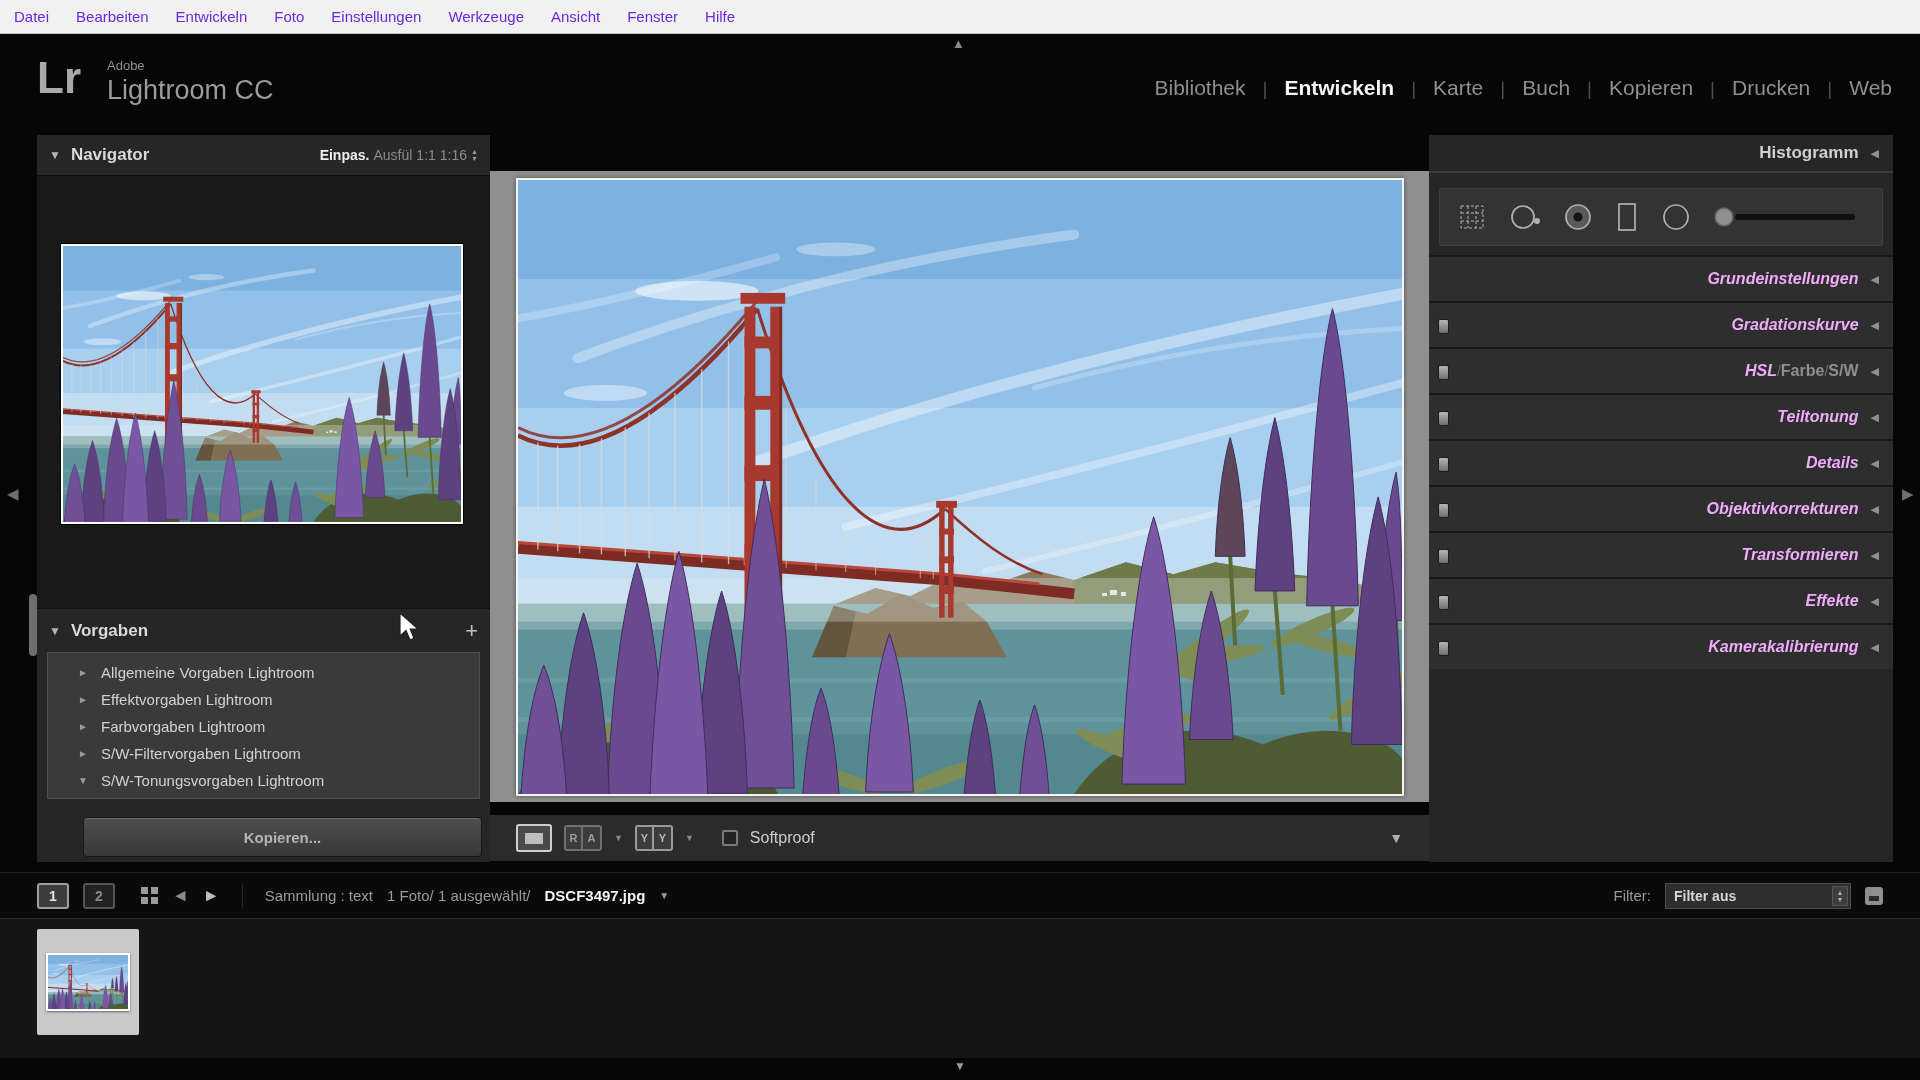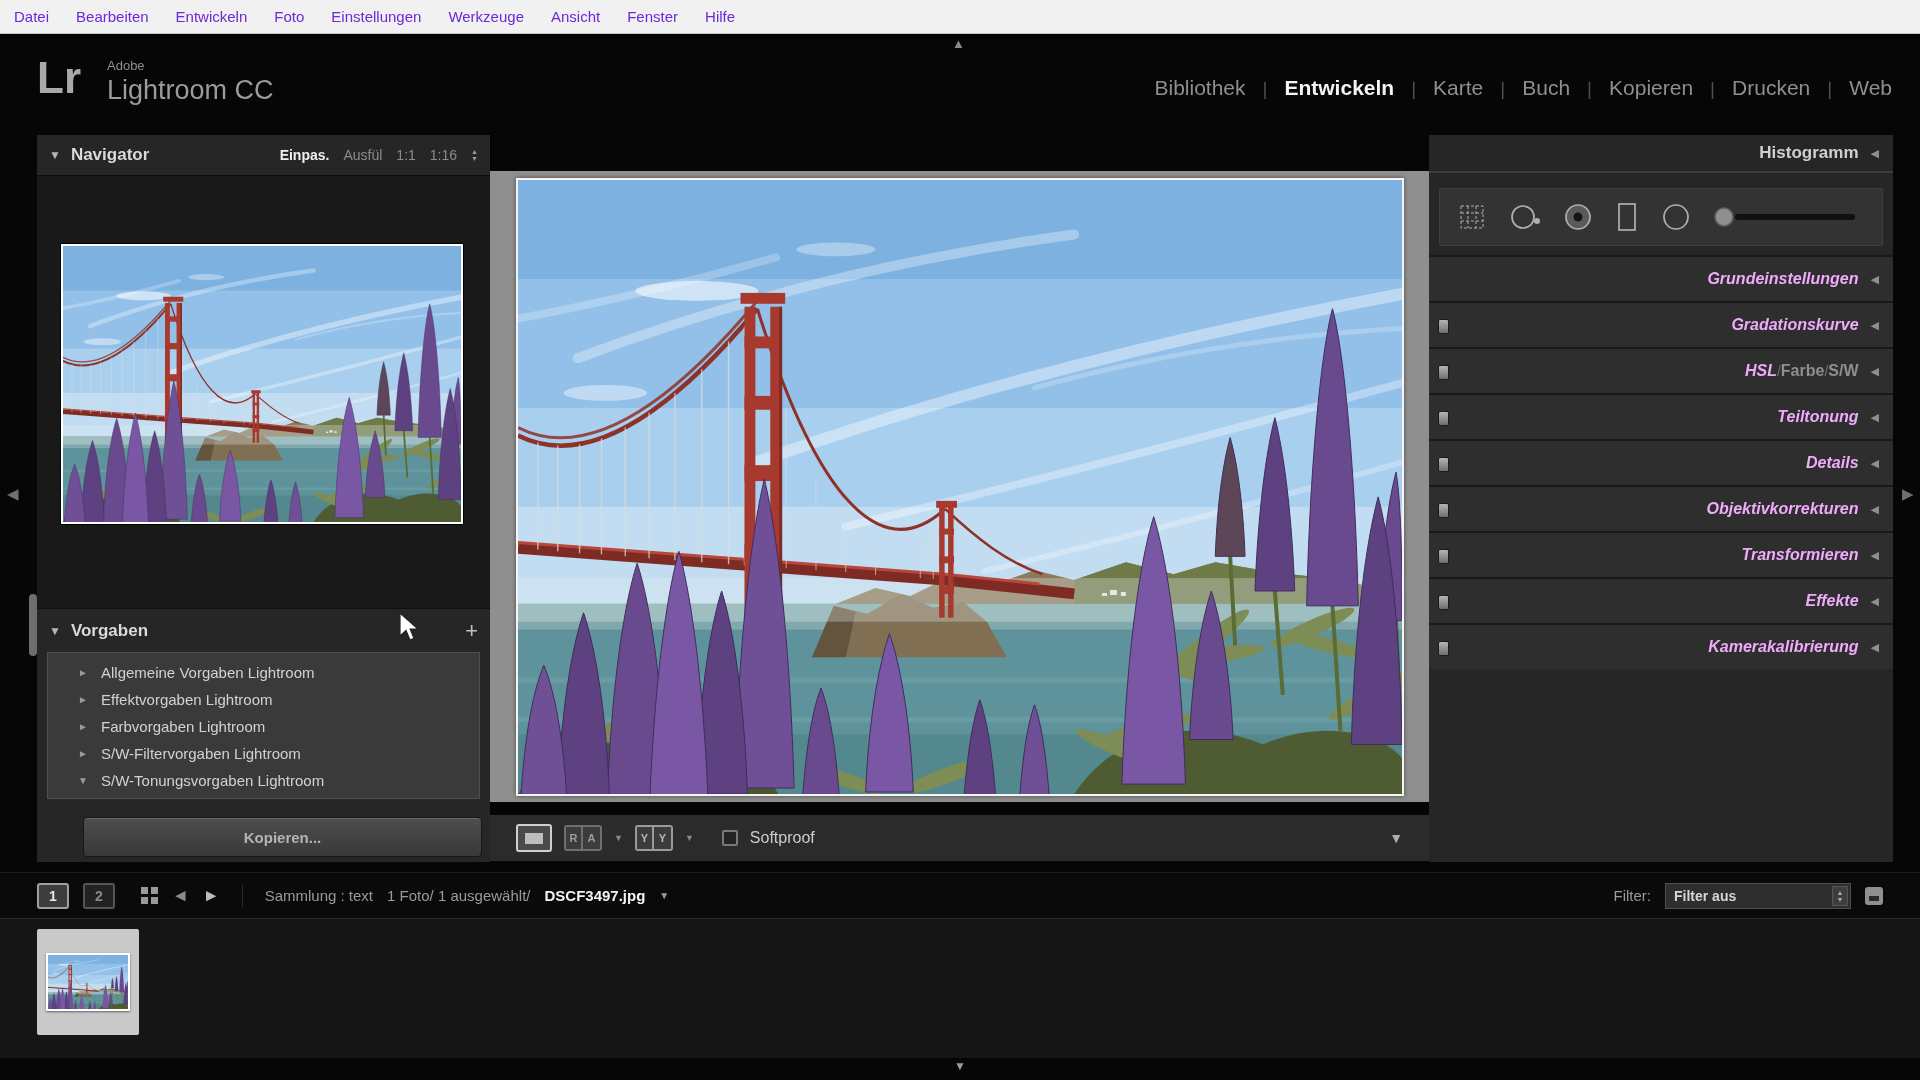--- a/index.html
+++ b/index.html
@@ -32,21 +32,21 @@
   .edge-arrow.left { left:7px; }
   .edge-arrow.right { left:1902px; }
   .scroll-handle { position:absolute; left:29px; top:459px; width:8px; height:62px; background:#6e6e6e; border-radius:4px; }
 
   
   .left-panel { position:absolute; left:37px; top:0; width:453px; height:727px; background:#262626; }
   .panel-row { display:flex; align-items:center; padding:0 12px; gap:10px; }
   .nav-header { height:40px; }
   .tri { color:#b5b5b5; font-size:12px; }
   .panel-title { font-size:17px; font-weight:bold; color:#dadada; }
-  .zoom-opts { margin-left:auto; display:flex; gap:14px; align-items:center; font-size:14px; color:#8b8b8b;padding-left:48px; }
+  .zoom-opts { margin-left:auto; display:flex; gap:4px; align-items:center; font-size:14px; color:#8b8b8b;padding-left:48px; }
   .zoom-fit { color:#efefef; font-weight:bold; }
   .stepper { display:flex; flex-direction:column; font-size:7px; color:#9a9a9a; line-height:1; }
   .nav-content { position:relative; height:433px; background:#191919; border-top:1px solid #0c0c0c; }
   .nav-photo { position:absolute; left:24px; top:68px; width:402px; height:280px; border:2px solid #ffffff;
     box-shadow:0 0 0 1px #000; background:#9dc4e7; }
   .nav-photo svg { display:block; width:100%; height:100%; }
   .vorg-header { height:44px; border-top:1px solid #101010; }
   .plus { margin-left:auto; color:#c0c0c0; font-size:22px; line-height:1; }
   .preset-list { margin:0 10px; background:#3a3a3a; border:1px solid #4e4e4e; height:147px; padding:6px 0; }
   .preset-item { height:27px; display:flex; align-items:center; gap:13px; padding-left:30px;

